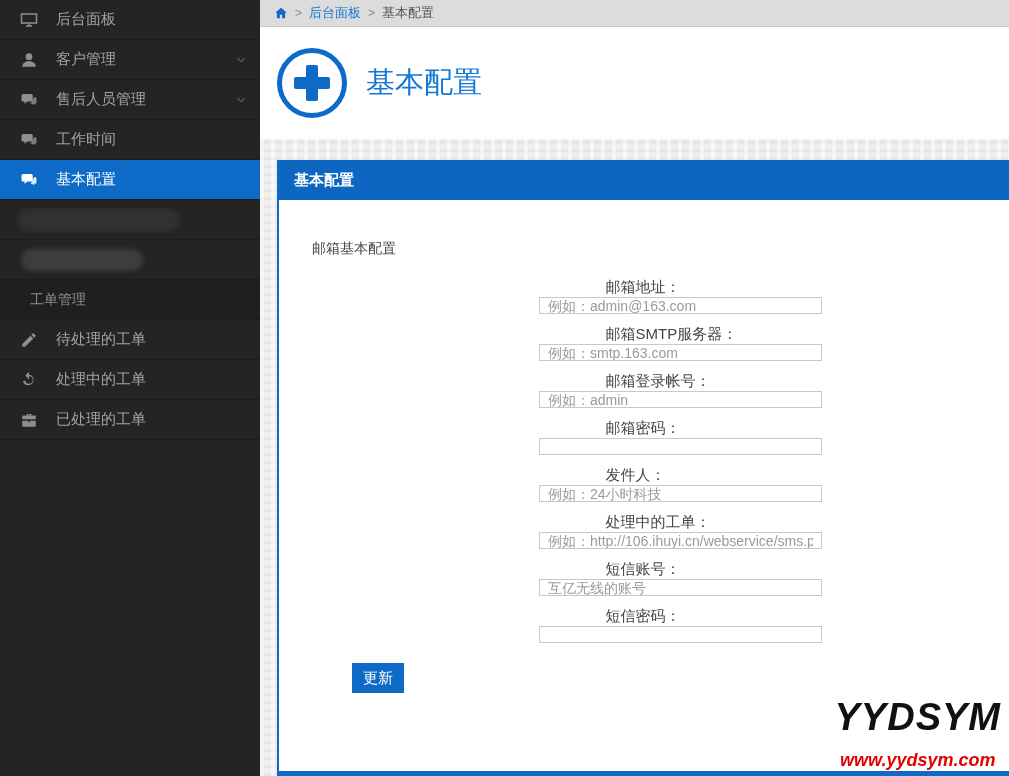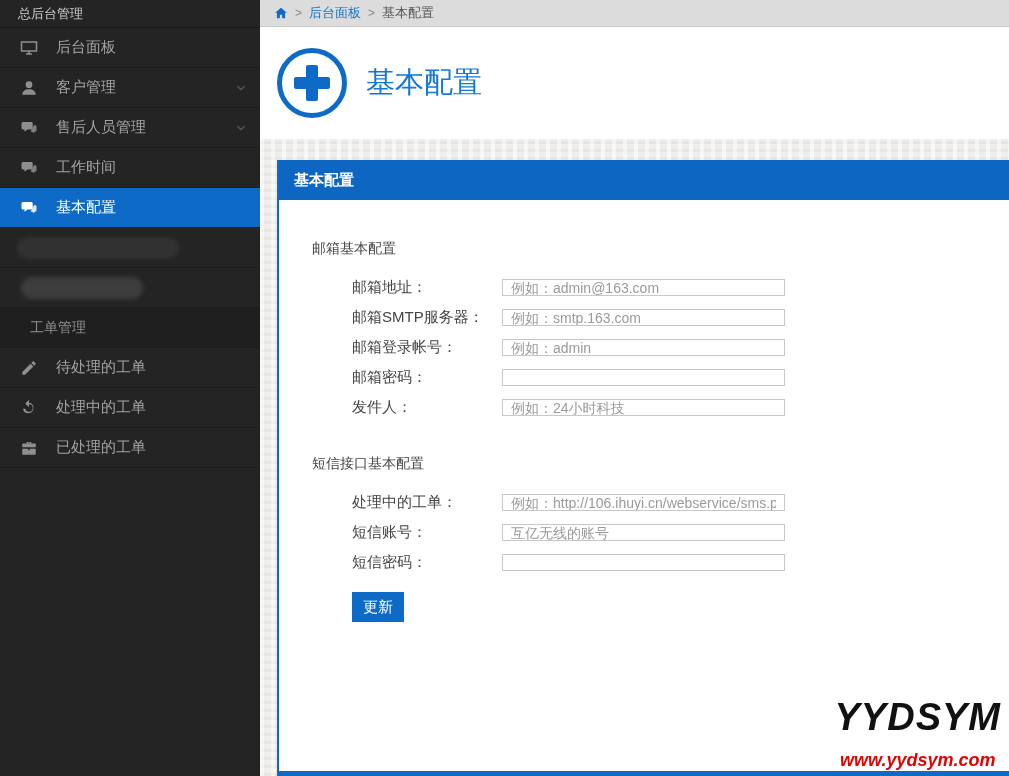--- a/index.html
+++ b/index.html
@@ -56,42 +56,41 @@
   .panel { height:100%; display:flex; flex-direction:column;
            border-left:2px solid #0d6bc7; border-bottom:5px solid #0d6bc7; }
   .panel-header { height:40px; flex:none; background:#0d66c2; color:#fff; font-size:15px;
                   font-weight:bold; line-height:40px; padding-left:15px; }
   .panel-body { flex:1; background:#fff; position:relative; overflow:hidden; }
 
   .section-label { font-size:14px; color:#444; margin:0 0 20px 33px; }
   .section-label.first { padding-top:0; margin-top:40px; }
   .section-label.second { margin-top:38px; }
 
-  .form-row { display:flex; align-items:center; margin:0 0 11px 73px; }
+  .form-row { display:flex; align-items:center; margin:0 0 11px 73px;flex-direction:column; }
   .form-label { width:150px; font-size:15px; color:#444; flex:none; }
   .form-input { width:283px; height:17px; border:1px solid #c8c8c8; padding:0 8px;
                 font-size:14px; color:#555; outline:none; background:#fff; }
   .form-input::placeholder { color:#9a9a9a; opacity:1; }
 
   .update-btn { display:block; margin:20px 0 0 73px; width:52px; height:30px;
                 background:#0d6bc7; color:#fff; border:none; font-size:15px; cursor:pointer;
                 font-family:"Liberation Sans","DejaVu Sans",sans-serif; }
 
   .watermark { position:absolute; right:8px; bottom:2px; text-align:center; line-height:1; }
   .wm-brand { font-size:38px; font-weight:bold; font-style:italic; color:#111;
               letter-spacing:1px; }
   .wm-site { font-size:18px; font-weight:bold; font-style:italic; color:#e30000; margin-top:15px; }
 </style>
 </head>
 <body>
 
 <div class="app">
 
   <aside class="sidebar">
-    <div class="sidebar-header">总后台管理</div>
 
     <div class="side-item">
       <span class="ic">
         <svg viewBox="0 0 24 24" fill="none" stroke="currentColor" stroke-width="2">
             <rect x="2" y="4" width="20" height="12"></rect>
             <path d="M8 20h8M12 16v4"></path>
           </svg>
       </span>
       <span>后台面板</span>
     </div>
@@ -225,21 +224,20 @@
           </div>
           <div class="form-row">
             <span class="form-label">邮箱密码：</span>
             <input class="form-input" type="text" placeholder="" style="">
           </div>
           <div class="form-row">
             <span class="form-label">发件人：</span>
             <input class="form-input" type="text" placeholder="例如：24小时科技" style="">
           </div>
 
-          <div class="section-label second">短信接口基本配置</div>
 
           <div class="form-row">
             <span class="form-label">处理中的工单：</span>
             <input class="form-input" type="text" placeholder="例如：http://106.ihuyi.cn/webservice/sms.php" style="">
           </div>
           <div class="form-row">
             <span class="form-label">短信账号：</span>
             <input class="form-input" type="text" placeholder="互亿无线的账号" style="">
           </div>
           <div class="form-row">

